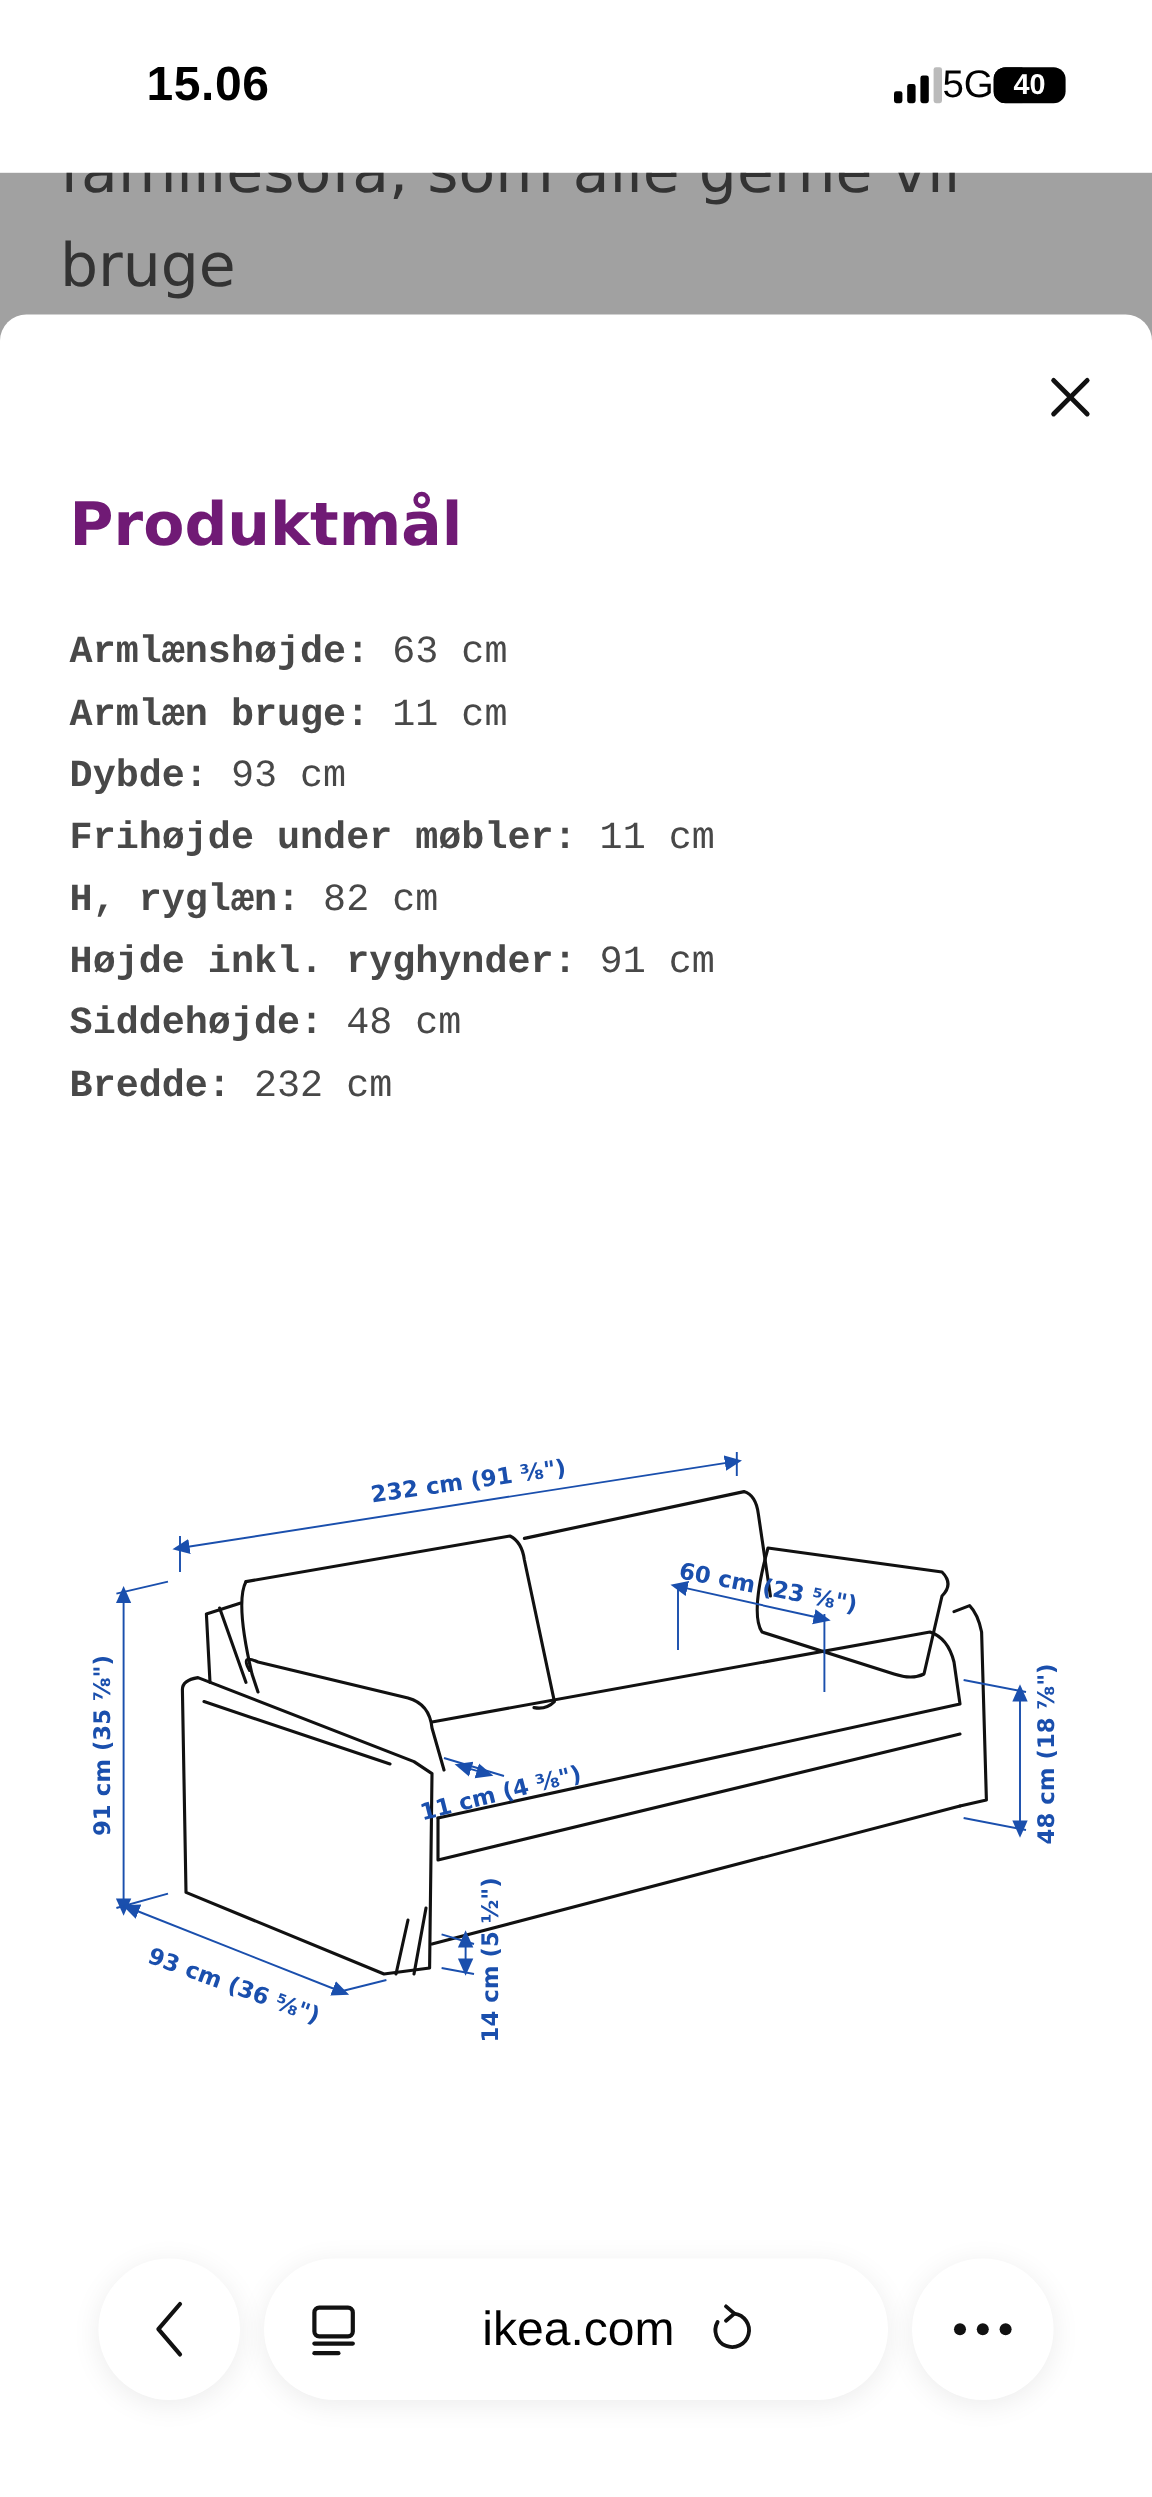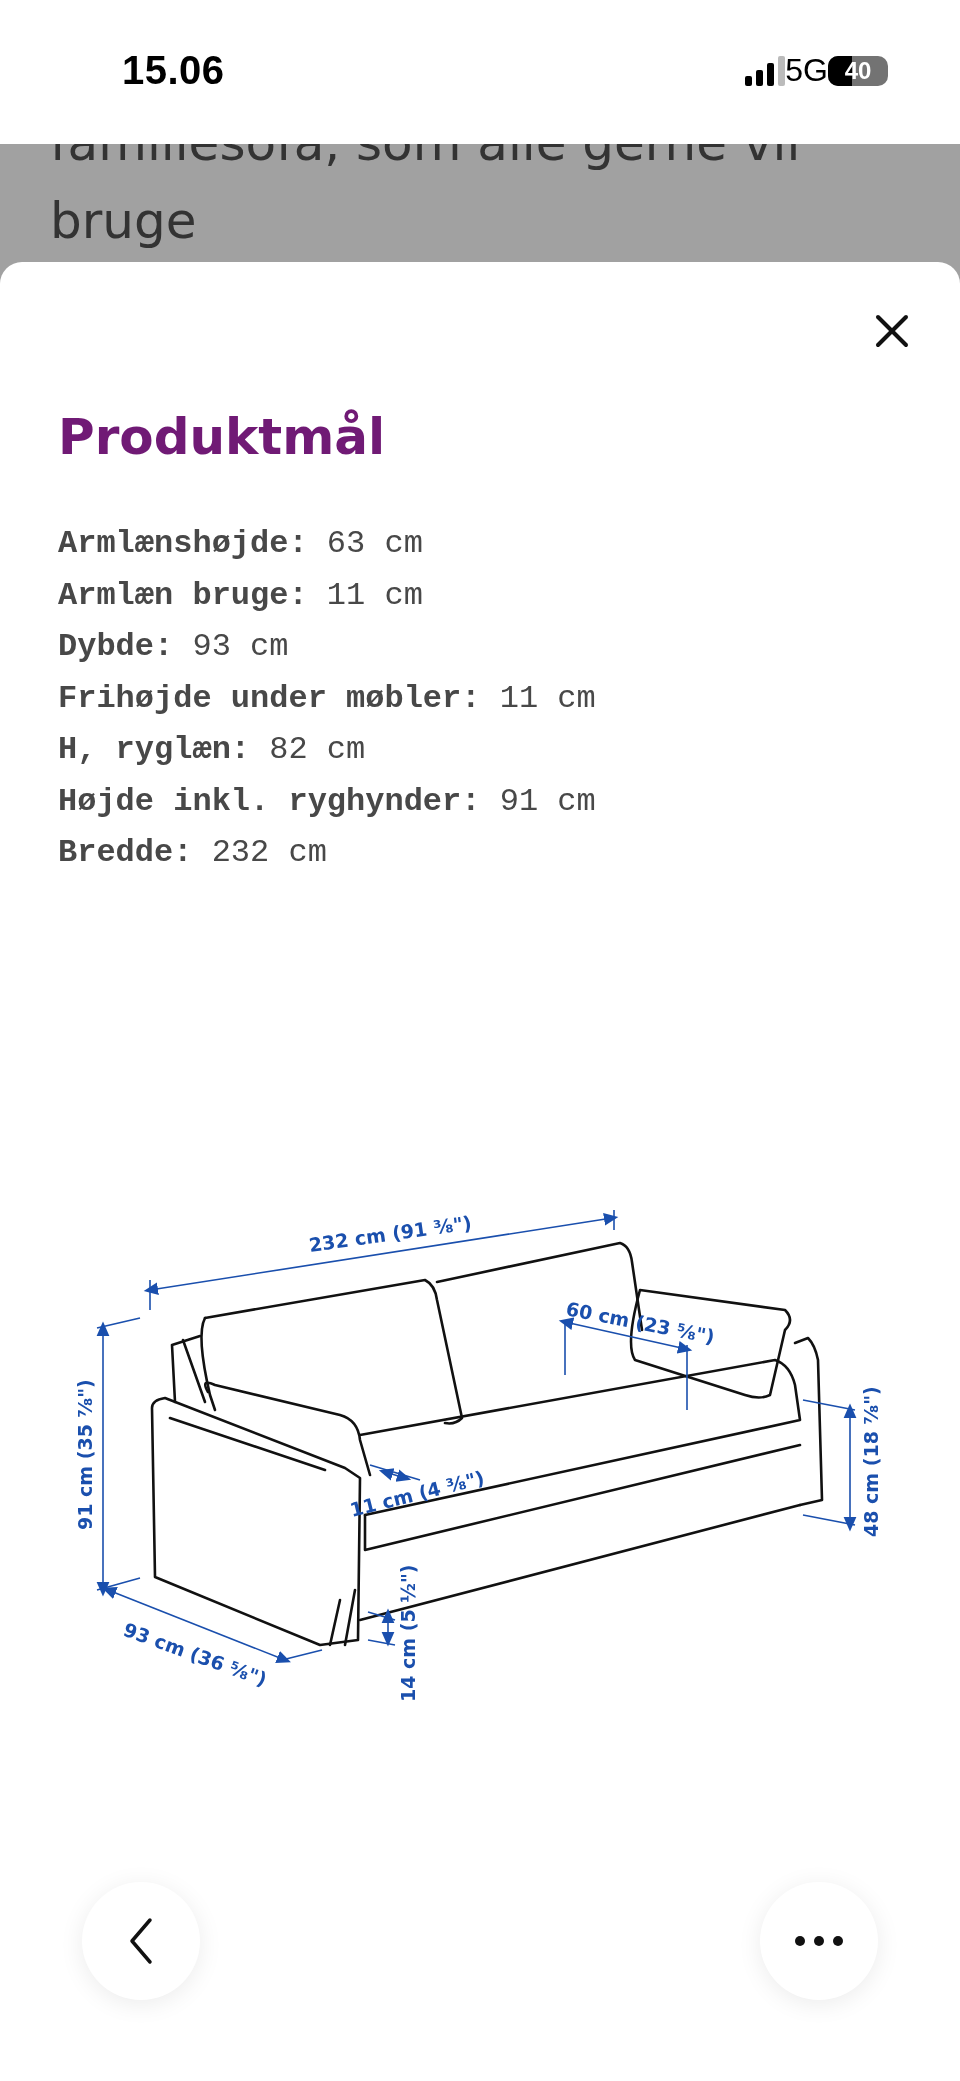--- a/index.html
+++ b/index.html
@@ -8,21 +8,21 @@
     background:#ffffff;
     font-family:"Liberation Sans", sans-serif;
   }
   .status-bar { position:absolute; left:0; top:0; width:960px; height:144px; background:#fff;text-decoration:underline; }
   .status-time { position:absolute; left:122px; top:48px; font-size:40px; font-weight:600; color:#000; letter-spacing:0.5px; }
   .status-right { position:absolute; right:80px; top:52px; display:flex; align-items:center; }
   .signal { display:flex; align-items:flex-end; gap:4px; height:30px; }
   .signal span { width:7px; background:#000; border-radius:2px; }
   .signal span.dim { background:#bbb; }
   .net { font-size:32px; color:#000; }
-  .battery { position:relative; width:60px; height:30px; border-radius:10px; background:#737373; overflow:hidden; display:flex; align-items:center; justify-content:center; }
+  .battery { position:relative; width:60px; height:30px; border-radius:10px; background:#000000; overflow:hidden; display:flex; align-items:center; justify-content:center; }
   .battery .fill { position:absolute; left:0; top:0; bottom:0; width:40%; background:#000; }
   .battery .lvl { position:relative; font-size:24px; font-weight:700; color:#fff; }
   .battery-cap { width:4px; height:12px; background:#b5b5b5; border-radius:0 2px 2px 0; margin-left:-12px; }
 
   .backdrop { position:absolute; left:0; top:144px; width:960px; height:140px; background:#a1a1a1; overflow:hidden; }
   .backdrop-text { position:absolute; left:50px; top:-40px; font-size:50px; line-height:78px; color:#333; font-family:"DejaVu Sans", sans-serif; }
 
   .sheet { position:absolute; left:0; top:262px; width:960px; height:1819px; background:#fff; border-radius:22px 22px 0 0; }
   .close-btn { position:absolute; left:866px; top:305px; width:52px; height:52px; display:flex; align-items:center; justify-content:center; cursor:pointer; }
   .title { position:absolute; left:58px; top:408px; font-size:50px; font-weight:700; color:#701a75; font-family:"DejaVu Sans", sans-serif; }
@@ -77,20 +77,21 @@
 
 <div class="title">Produktmål</div>
 
 <div class="specs">
   <div><b>Armlænshøjde:</b> <span>63 cm</span></div>
   <div><b>Armlæn bruge:</b> <span>11 cm</span></div>
   <div><b>Dybde:</b> <span>93 cm</span></div>
   <div><b>Frihøjde under møbler:</b> <span>11 cm</span></div>
   <div><b>H, ryglæn:</b> <span>82 cm</span></div>
   <div><b>Højde inkl. ryghynder:</b> <span>91 cm</span></div>
+  <div><b>Siddehøjde:</b> <span>48 cm</span></div>
   <div><b>Bredde:</b> <span>232 cm</span></div>
 </div>
 
 <svg class="diagram" viewBox="60 1180 840 600" width="840" height="600">
   <defs>
     <marker id="arr" markerWidth="10" markerHeight="10" refX="5" refY="5" orient="auto-start-reverse">
       <path d="M0,1 L9,5 L0,9 Z" fill="#1a4fad"></path>
     </marker>
   </defs>
   <g fill="none" stroke="#111" stroke-width="2.6" stroke-linejoin="round" stroke-linecap="round">
@@ -147,20 +148,32 @@
     <text x="415" y="1702" transform="rotate(-90 415 1702)">14 cm (5 ½")</text>
   </g>
 </svg>
 
 <div class="toolbar">
   <div class="pill back-btn">
     <svg width="30" height="50" viewBox="0 0 30 50">
       <polyline points="24,4 6,25 24,46" fill="none" stroke="#111" stroke-width="3.5" stroke-linecap="round" stroke-linejoin="round"></polyline>
     </svg>
   </div>
+  <div class="pill url-bar">
+    <svg style="position:absolute;left:38px;top:38px" width="40" height="44" viewBox="0 0 40 44">
+      <rect x="4" y="3" width="32" height="24" rx="4" fill="none" stroke="#111" stroke-width="3.5"></rect>
+      <line x1="4" y1="33" x2="36" y2="33" stroke="#111" stroke-width="3.5" stroke-linecap="round"></line>
+      <line x1="4" y1="41" x2="24" y2="41" stroke="#111" stroke-width="3.5" stroke-linecap="round"></line>
+    </svg>
+    <span class="url-text">ikea.com</span>
+    <svg width="40" height="44" viewBox="0 0 40 44">
+      <path d="M24,9 A14,14 0 1 1 10,16" fill="none" stroke="#111" stroke-width="3.2" stroke-linecap="round"></path>
+      <polyline points="17,3 24,9 17,15" fill="none" stroke="#111" stroke-width="3.2" stroke-linecap="round" stroke-linejoin="round"></polyline>
+    </svg>
+  </div>
   <div class="pill more-btn">
     <svg width="50" height="12" viewBox="0 0 50 12">
       <circle cx="6" cy="6" r="5" fill="#111"></circle>
         <circle cx="25" cy="6" r="5" fill="#111"></circle>
         <circle cx="44" cy="6" r="5" fill="#111"></circle>
     </svg>
   </div>
 </div>
 
 </body></html>

